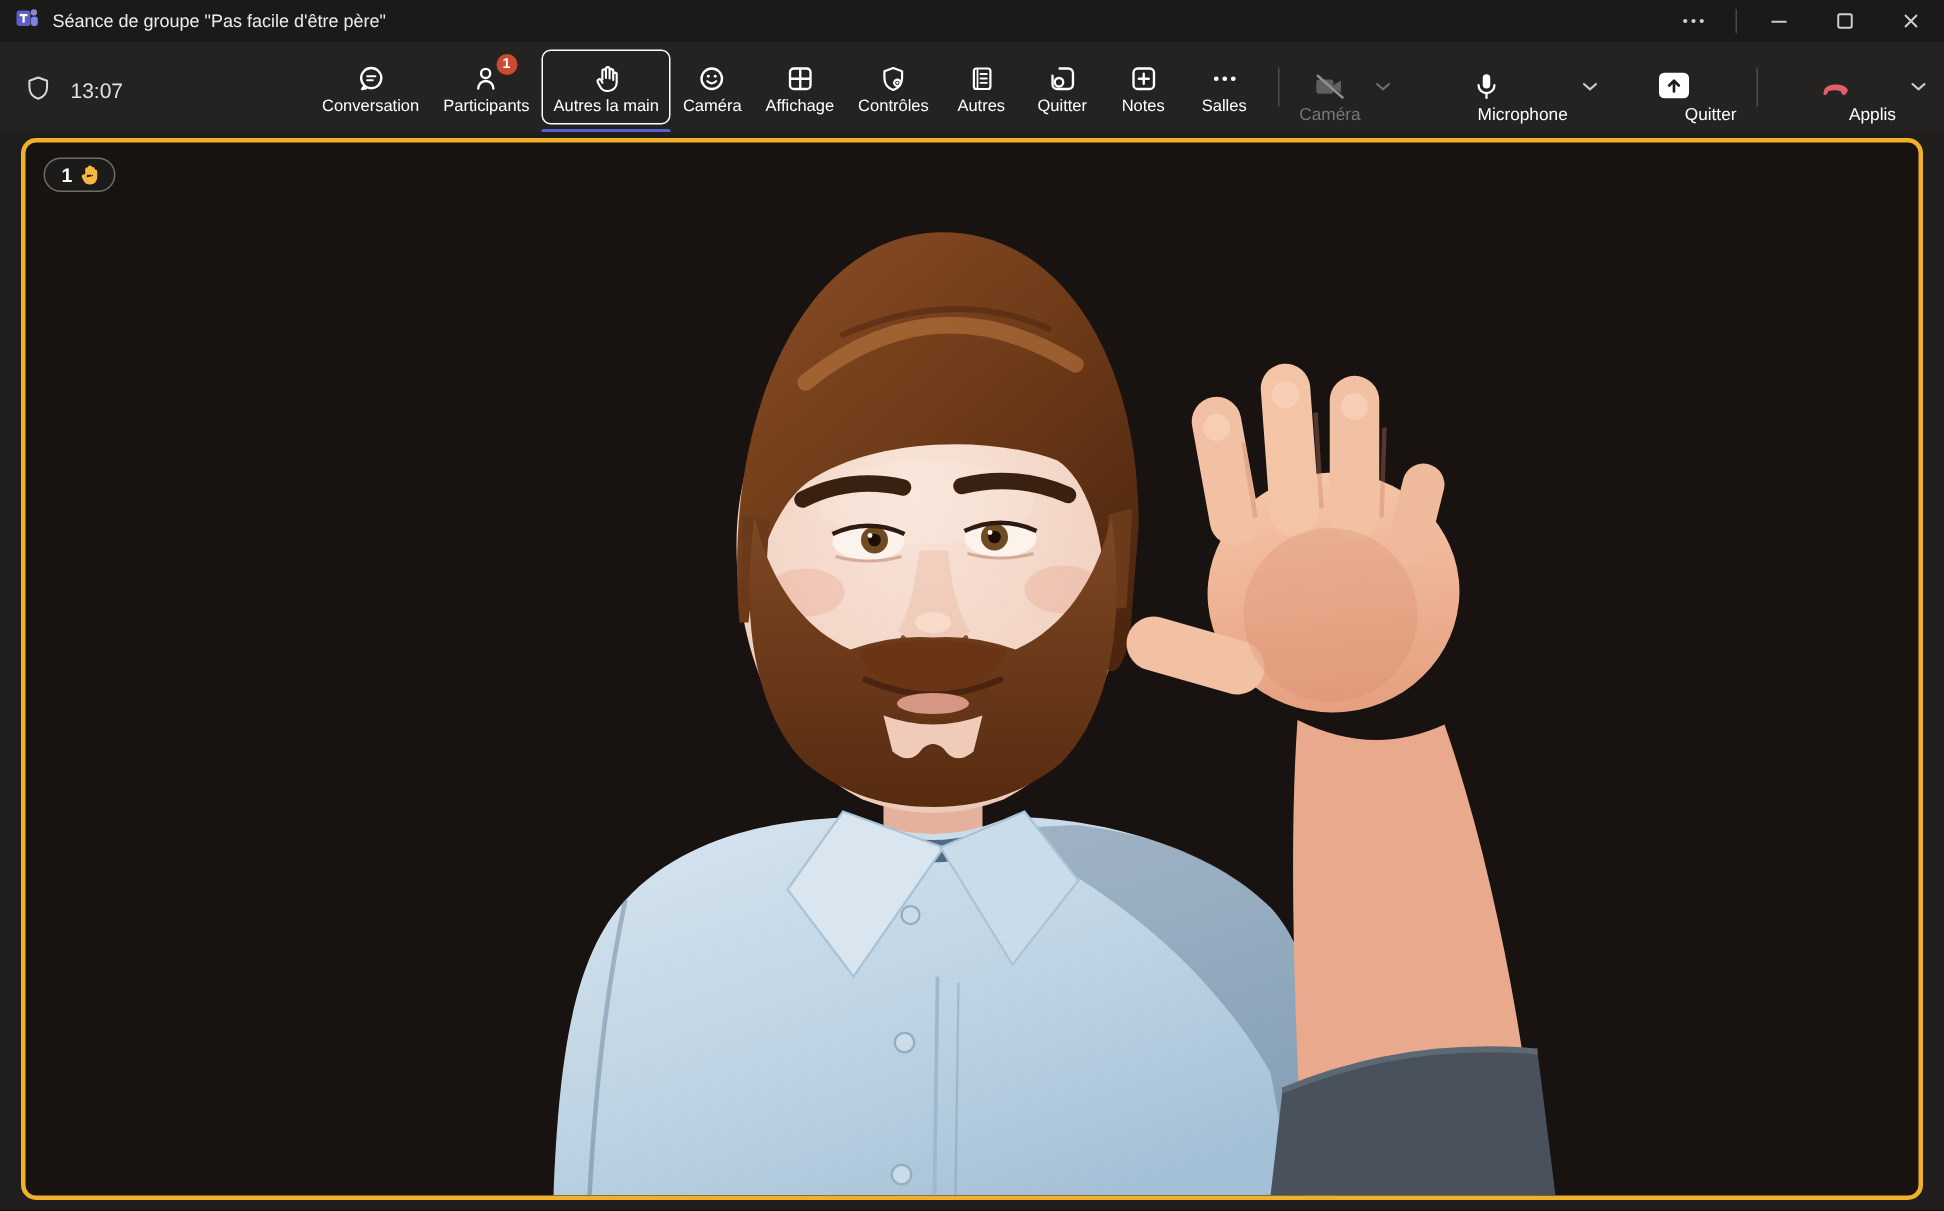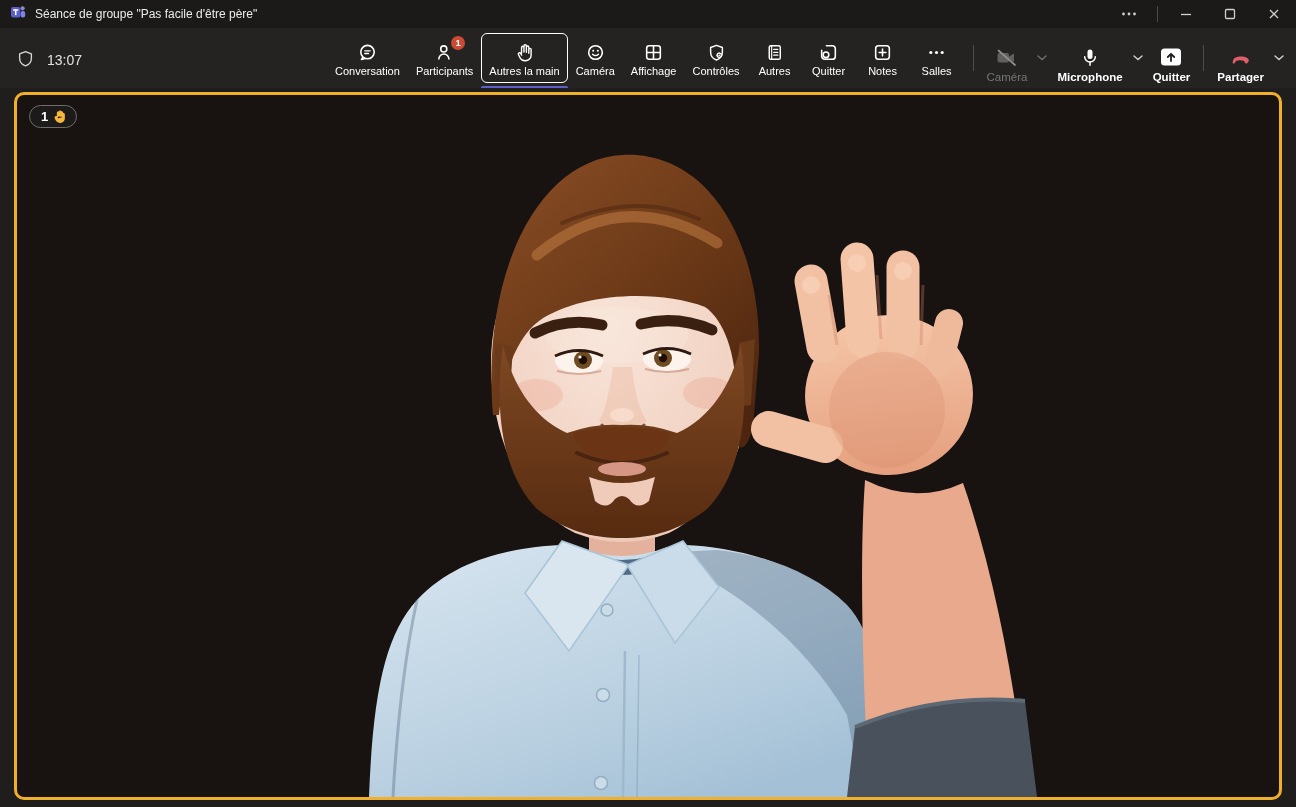--- a/index.html
+++ b/index.html
@@ -23,21 +23,21 @@
   .mt-btn { position:relative; height:50px; min-width:54px; padding:2px 7px 0 7px; display:flex; flex-direction:column; align-items:center; justify-content:center; gap:3px; background:transparent; border:1.5px solid transparent; border-radius:6px; cursor:pointer; }
   .mt-btn .lbl { color:#FFFFFF; font-size:11px; white-space:nowrap; line-height:1; }
   .mt-btn.selected { border-color:#FFFFFF; }
   .mt-btn.selected::after { content:""; position:absolute; left:-1px; right:-1px; bottom:-7px; height:3px; border-radius:2px; background:#5B5FC7; }
   .icon-wrap { position:relative; height:22px; display:flex; align-items:flex-end; justify-content:center; }
   .badge { position:absolute; top:-5px; right:-10px; min-width:14px; height:14px; padding:0 3px; border-radius:8px; background:#CC4A31; color:#fff; font-size:9.5px; font-weight:bold; display:flex; align-items:center; justify-content:center; line-height:1; }
   .v-sep { width:1px; height:26px; background:#4D4C4B; margin:0 9px; }
   .dev-btn { display:flex; align-items:center; cursor:pointer; }
   .dev-main { height:50px; display:flex; flex-direction:column; align-items:center; justify-content:flex-end; gap:3px; padding:0 4px; }
   .dev-main .lbl { font-size:11.5px; line-height:1; color:#fff; }
-  .bold .lbl { font-weight:bold; }
+  .bold .lbl { font-weight:normal;margin-left:48px; }
   .disabled .lbl { color:#767676; }
   .chev { padding:4px 6px; display:flex; align-items:center; cursor:pointer; }
 
   
   .stage { flex:1; position:relative; background:#201E1D; }
   .video { position:absolute; left:14px; right:14px; top:4px; bottom:7px; background:#181211; border:3px solid #F0B02A; border-radius:10px; overflow:hidden; }
   .avatar-svg { position:absolute; inset:0; width:100%; height:100%; }
   .hand-badge { position:absolute; top:10px; left:12px; display:flex; align-items:center; gap:4px; padding:3px 9px 3px 11px; background:rgba(30,28,26,0.88); border:1.5px solid #6F6E69; border-radius:14px; z-index:5; cursor:pointer; }
   .hand-badge .cnt { color:#FFFFFF; font-size:13px; font-weight:bold; line-height:1; }
 </style>
@@ -247,21 +247,21 @@
         </div>
       </div>
 
       <div class="v-sep"></div>
 
       <div class="dev-btn bold">
         <div class="dev-main">
           <svg width="26" height="22" viewBox="0 0 26 22">
             <path d="M5 13.5 c1 -5.5 15 -5.5 16 0 l-1.6 2.4 c-.8 1 -2.1 .5 -2.7 -.7 l-.6 -1.3 c-2.6 -.9 -5.6 -.9 -8.2 0 l-.6 1.3 c-.6 1.2 -1.9 1.7 -2.7 .7 Z" fill="#DF5F6B"></path>
           </svg>
-          <span class="lbl">Partager</span>
+          <span class="lbl">Applis</span>
         </div>
         <span class="chev">
           <svg width="10" height="6" viewBox="0 0 10 6">
               <path d="M1 1 L5 4.6 L9 1" fill="none" stroke="#CFCFCF" stroke-width="1.4" stroke-linecap="round"></path>
             </svg>
         </span>
       </div>
 
     </div>
   </div>

